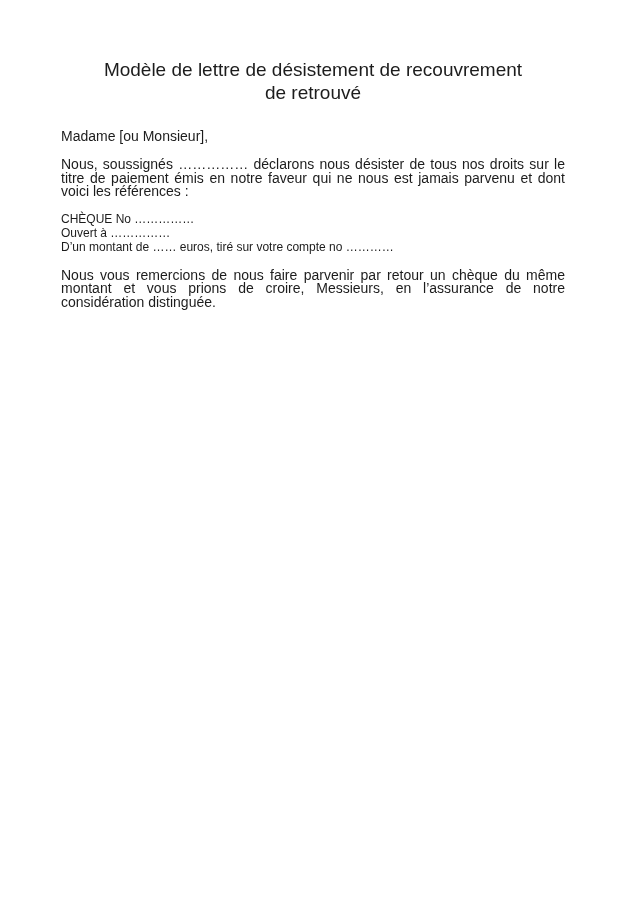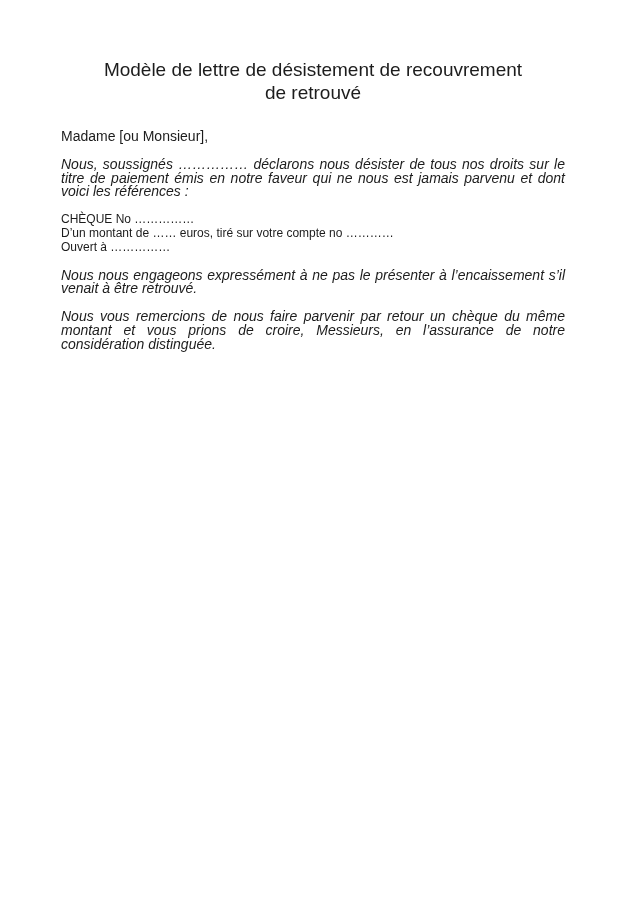--- a/index.html
+++ b/index.html
@@ -35,21 +35,20 @@
     display: block;
   }
   .para {
     font-size: 14px;
     line-height: 13.8px;
     margin: 0 0 14px 0;
     color: #1c1c1c;
   }
   .para.justified {
     text-align: justify;
-    font-style: italic;
   }
   .ref-block {
     font-size: 12px;
     line-height: 13.8px;
     margin: 0 0 14px 0;
   }
   .ref-line {
     display: block;
   }
 </style>
@@ -62,21 +61,20 @@
     <span class="title-line">Modèle de lettre de désistement de recouvrement</span>
     <span class="title-line">de retrouvé</span>
   </h1>
 
   <p class="para">Madame [ou Monsieur],</p>
 
   <p class="para justified">Nous, soussignés …………… déclarons nous désister de tous nos droits sur le titre de paiement émis en notre faveur qui ne nous est jamais parvenu et dont voici les références :</p>
 
   <div class="ref-block">
     <span class="ref-line">CHÈQUE No ……………</span>
+    <span class="ref-line">Ouvert à ……………</span>
     <span class="ref-line">D’un montant de …… euros, tiré sur votre compte no …………</span>
-    <span class="ref-line">Ouvert à ……………</span>
   </div>
 
-  <p class="para justified">Nous nous engageons expressément à ne pas le présenter à l’encaissement s’il venait à être retrouvé.</p>
 
   <p class="para justified">Nous vous remercions de nous faire parvenir par retour un chèque du même montant et vous prions de croire, Messieurs, en l’assurance de notre considération distinguée.</p>
 
 </div>
 
 </body></html>

